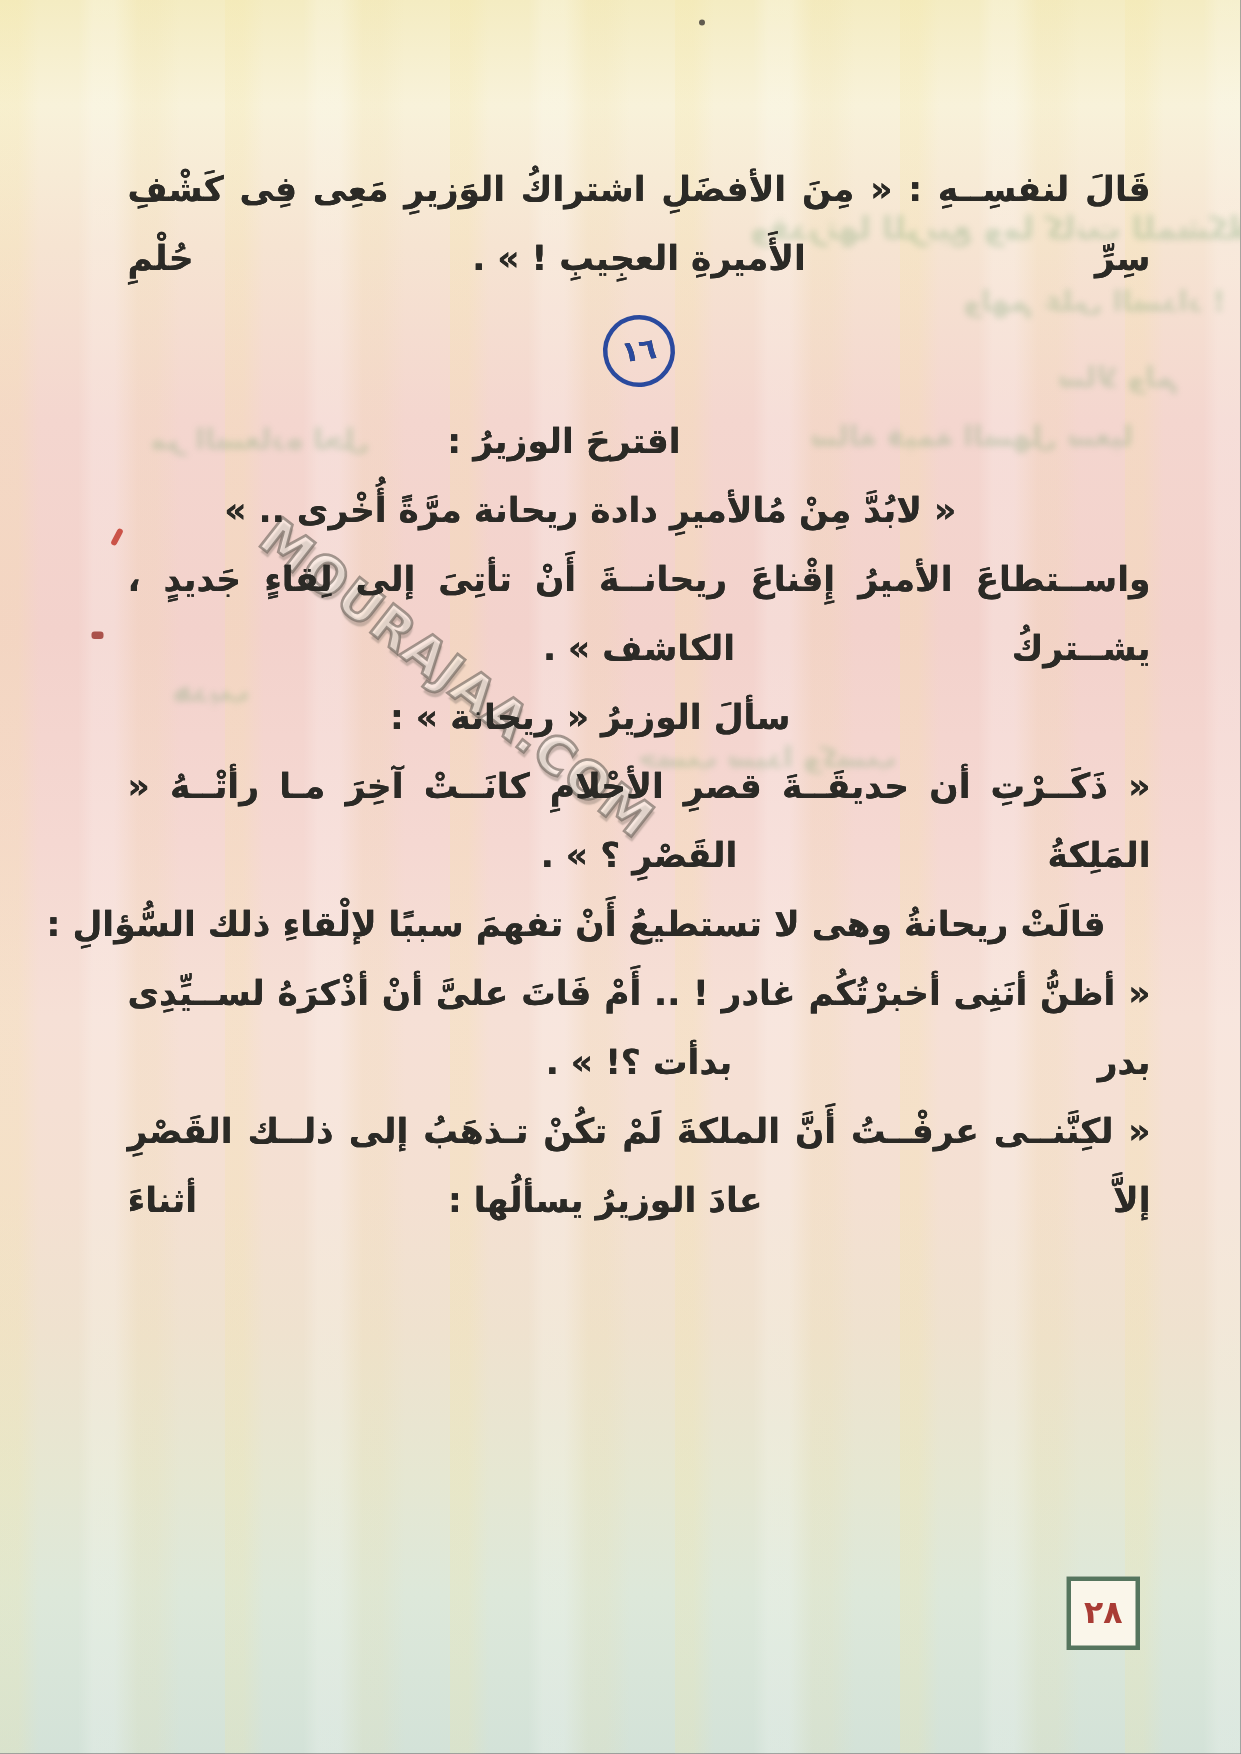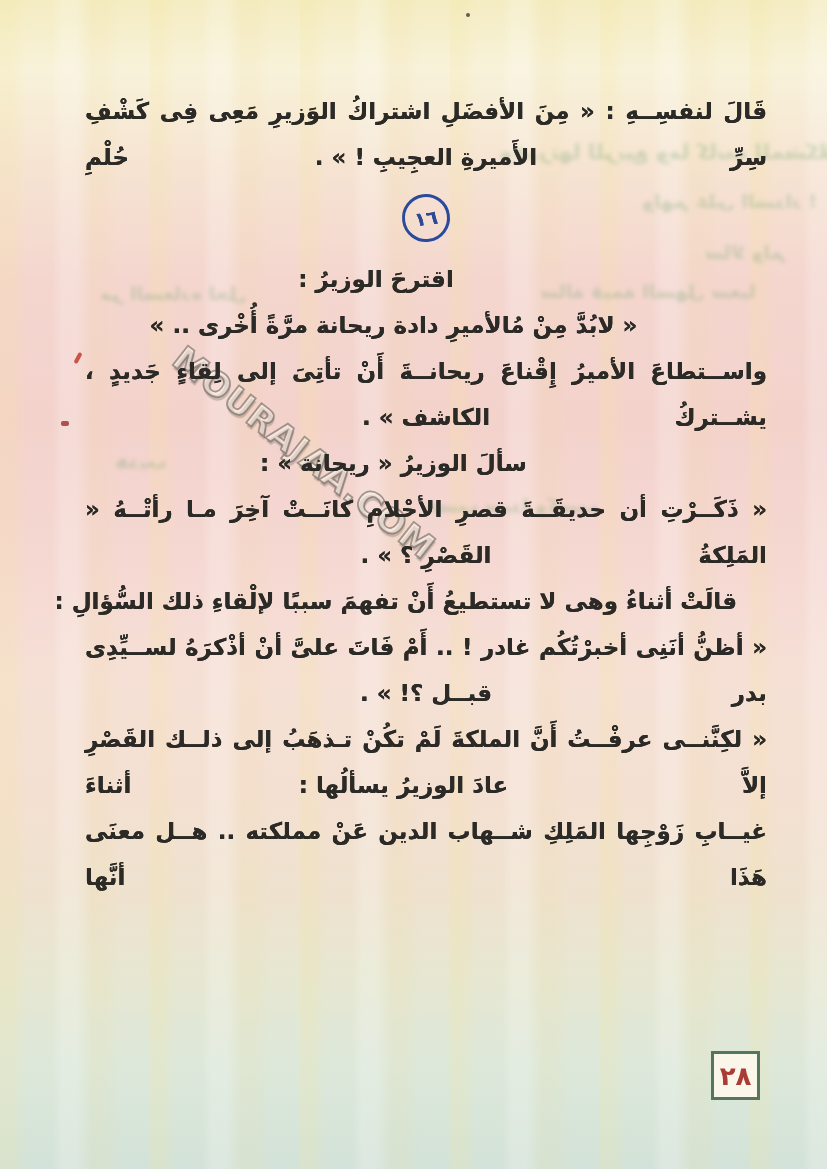--- a/index.html
+++ b/index.html
@@ -27,21 +27,21 @@
     filter:blur(2.2px);
     transform:scaleX(-1);
     font-weight:bold;
     opacity:0.55;
     letter-spacing:2px;
     white-space:nowrap;
     pointer-events:none;
   }
   .text-column{
     position:absolute;
-    top:88px; right:60px; left:85px;
+    top:104px; right:60px; left:85px;
     color:#2b2a26;
     font-size:23px;
     font-weight:bold;
     text-shadow:0 0 0.4px #2b2a26;
   }
   .line{
     height:46px;
     line-height:46px;
     text-align:center;
     white-space:nowrap;
@@ -83,21 +83,21 @@
     position:absolute;
     left:711px; top:1051px;
     width:49px;height:49px;
     box-sizing:border-box;
     background:#faf6ea;
     border:3px solid #55755e;
     display:flex;align-items:center;justify-content:center;
   }
   .page-number{
     color:#a93c35;
-    font-size:26px;
+    font-size:21px;
     font-weight:bold;
     line-height:1;
   }
   .red-tick{
     position:absolute;
     left:76px; top:352px;
     width:4px;height:12px;
     background:#c64438;
     border-radius:2px;
     transform:rotate(28deg);
@@ -140,26 +140,25 @@
       <div class="chapter-row">
         <div class="chapter-circle">١٦</div>
       </div>
       <div class="line" style="padding-right: 100px;">اقترحَ الوزيرُ :</div>
       <div class="line" style="padding-right: 65px;">« لابُدَّ مِنْ مُالأميرِ دادة ريحانة مرَّةً أُخْرى .. »</div>
       <div class="line justify">واســتطاعَ الأميرُ إِقْناعَ ريحانــةَ أَنْ تأتِىَ إلى لِقاءٍ جَديدٍ ، يشــتركُ</div>
       <div class="line">الكاشف » .</div>
       <div class="line" style="padding-right: 65px;">سألَ الوزيرُ « ريحانة » :</div>
       <div class="line justify">« ذَكَــرْتِ أن حديقَــةَ قصرِ الأحْلامِ كانَــتْ آخِرَ مـا رأتْــهُ « المَلِكةُ</div>
       <div class="line">القَصْرِ ؟ » .</div>
-      <div class="line" style="padding-right: 30px;">قالَتْ أثناءُ وهى لا تستطيعُ أَنْ تفهمَ سببًا لإلْقاءِ ذلك السُّؤالِ :</div>
+      <div class="line" style="padding-right: 30px;">قالَتْ ريحانةُ وهى لا تستطيعُ أَنْ تفهمَ سببًا لإلْقاءِ ذلك السُّؤالِ :</div>
       <div class="line justify">« أظنُّ أنَنِى أخبرْتُكُم غادر ! .. أَمْ فَاتَ علىَّ أنْ أذْكرَهُ لســيِّدِى بدر</div>
-      <div class="line">قبــل ؟! » .</div>
+      <div class="line">بدأت ؟! » .</div>
       <div class="line justify">« لكِنَّنــى عرفْــتُ أَنَّ الملكةَ لَمْ تكُنْ تـذهَبُ إلى ذلــك القَصْرِ إلاَّ أثناءَ</div>
       <div class="line" style="padding-right: 45px;">عادَ الوزيرُ يسألُها :</div>
-      <div class="line justify">غيــابِ زَوْجِها المَلِكِ شــهاب الدين عَنْ مملكته .. هــل معنَى هَذَا أنَّها</div>
     </div>
 
   <div class="red-tick"></div>
   <div class="red-dot"></div>
   <div class="speck" style="left:466px;top:13px;"></div>
 
   <div class="page-number-box">
     <span class="page-number">٢٨</span>
   </div>
 

